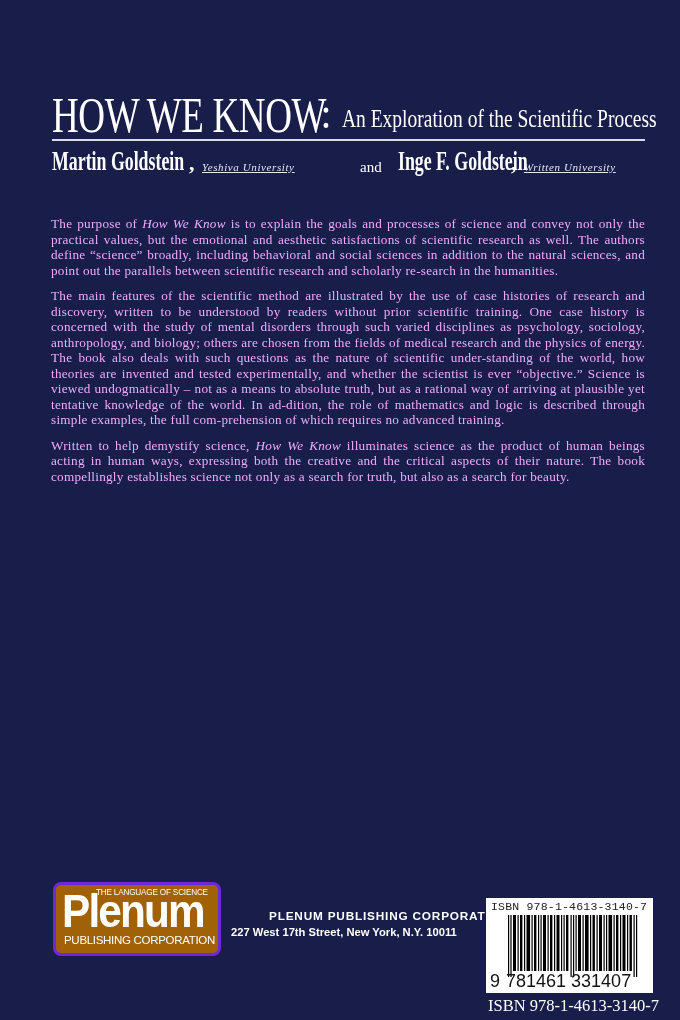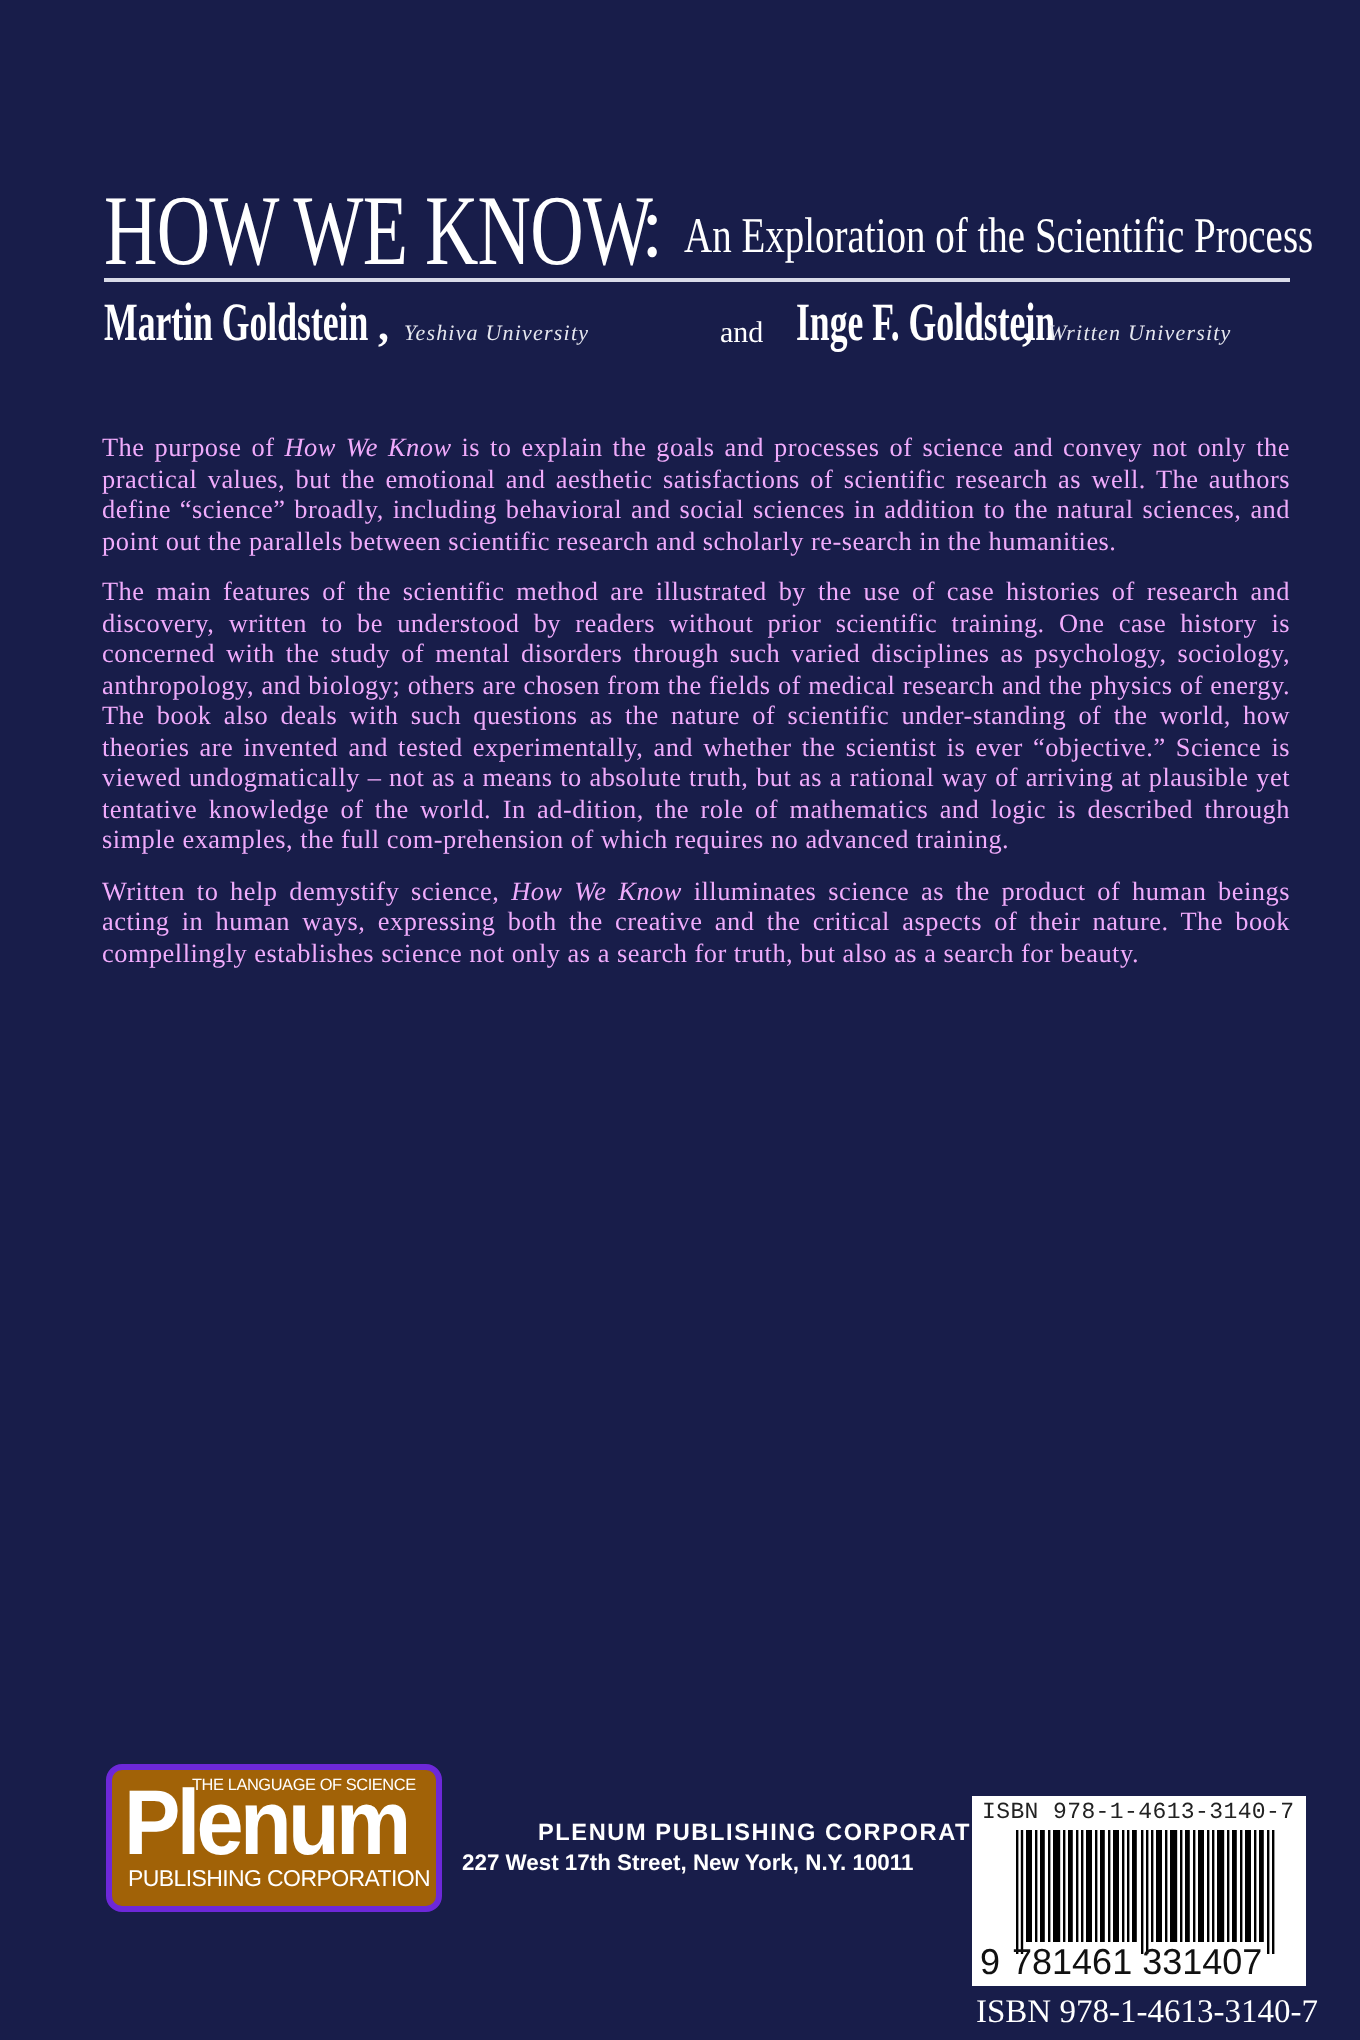--- a/index.html
+++ b/index.html
@@ -98,20 +98,21 @@
       color: #ffffff;
     }
     .affil {
       position: absolute;
       top: 15px;
       font-family: "Liberation Serif", serif;
       font-style: italic;
       font-size: 11px;
       letter-spacing: 0.6px;
       color: #e6e7ef;
+      text-decoration: underline;
     }
     .and-word {
       position: absolute;
       top: 13px;
       font-family: "Liberation Serif", serif;
       font-size: 15px;
       color: #ffffff;
     }
 
     

